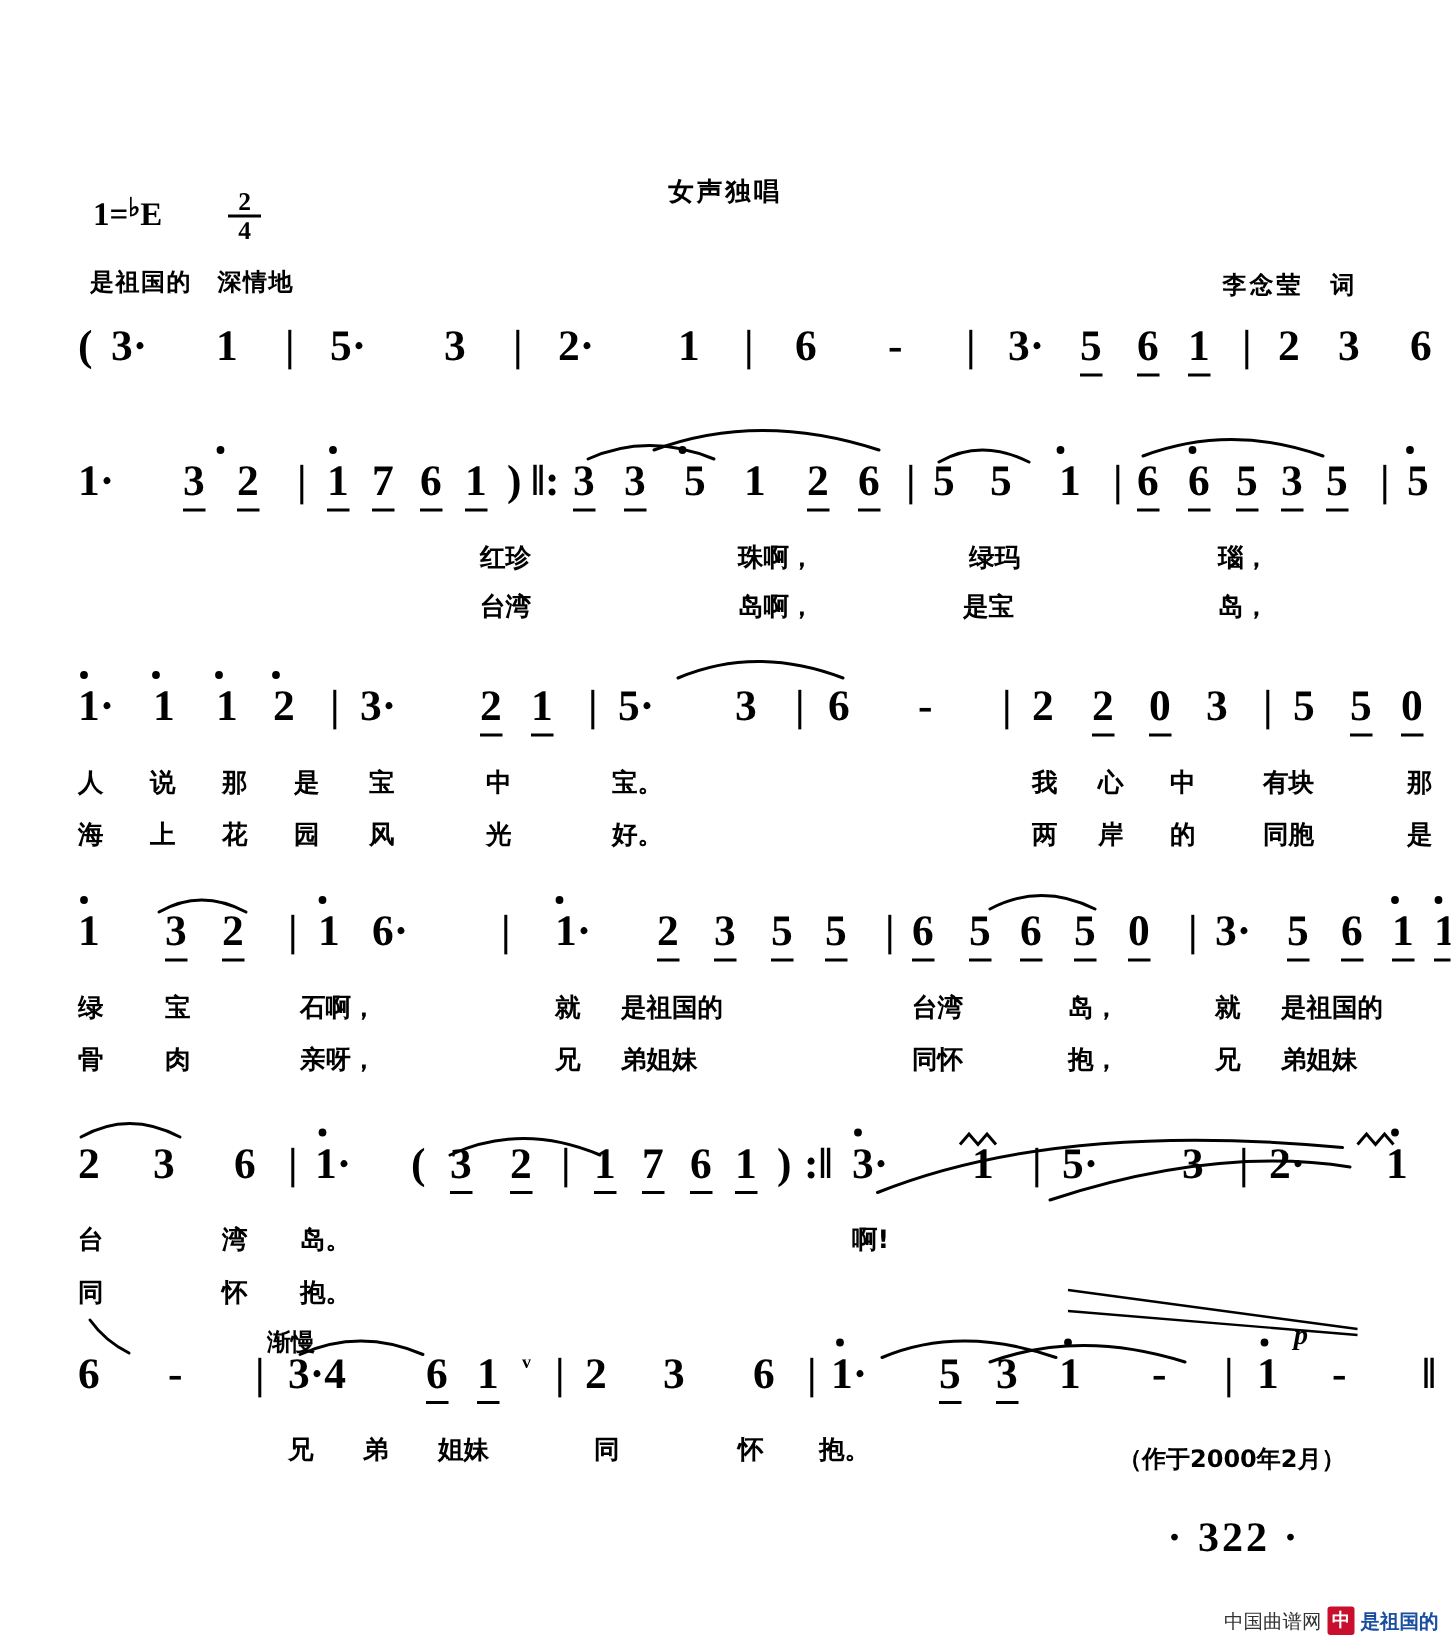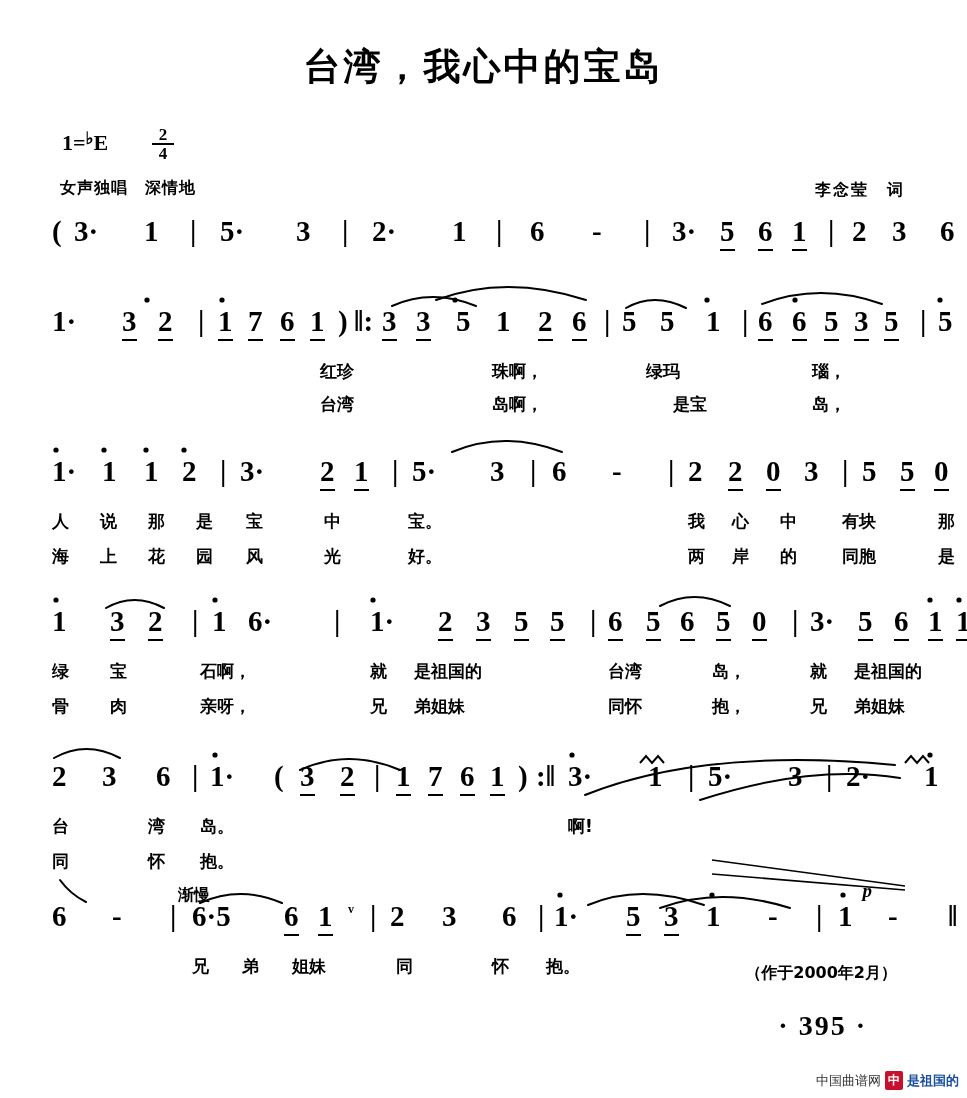--- a/index.html
+++ b/index.html
@@ -180,30 +180,30 @@
     font-family: "DejaVu Sans", sans-serif;
     font-weight: bold;
     font-size: 16px;
   }
 </style>
 </head>
 <body>
 
 <div class="sheet">
 
-  <div class="title">台湾，我心中的宝岛</div>
+  <div class="subtitle">女声独唱</div>
 
   <div class="keysig">
     <span>1=</span><span class="flat">♭</span><span>E</span>
   </div>
   <div class="meter">
     <span class="num">2</span>
     <span class="den">4</span>
   </div>
-  <div class="tempo">女声独唱　深情地</div>
+  <div class="tempo">是祖国的　深情地</div>
   <div class="lyricist">李念莹　词</div>
 
   <div class="staff" style="top:215px;">
     <div class="notes">
       <span class="tok" style="left:0px;">(</span>
       <span class="tok" style="left:22px;">3·</span>
       <span class="tok" style="left:92px;">1</span>
       <span class="tok" style="left:138px;">|</span>
       <span class="tok" style="left:168px;">5·</span>
       <span class="tok" style="left:244px;">3</span>
@@ -259,21 +259,21 @@
     </div>
     <div class="lyrics" style="top:55px;">
       <span class="lyr" style="left:268px;">红珍</span>
       <span class="lyr" style="left:440px;">珠啊，</span>
       <span class="lyr" style="left:594px;">绿玛</span>
       <span class="lyr" style="left:760px;">瑙，</span>
     </div>
     <div class="lyrics" style="top:88px;">
       <span class="lyr" style="left:268px;">台湾</span>
       <span class="lyr" style="left:440px;">岛啊，</span>
-      <span class="lyr" style="left:621px;">是宝</span>
+      <span class="lyr" style="left:590px;">是宝</span>
       <span class="lyr" style="left:760px;">岛，</span>
     </div>
   </div>
 
   <div class="staff" style="top:455px;">
     <div class="notes">
       <span class="tok" style="left:0px;">1·</span>
       <span class="tok" style="left:50px;">1</span>
       <span class="tok" style="left:92px;">1</span>
       <span class="tok" style="left:130px;">2</span>
@@ -416,21 +416,21 @@
       <span class="lyr" style="left:96px;">怀</span>
       <span class="lyr" style="left:148px;">抱。</span>
     </div>
   </div>
 
   <div class="staff" style="top:900px;">
     <div class="notes">
       <span class="tok" style="left:0px;">6</span>
       <span class="tok" style="left:60px;">-</span>
       <span class="tok" style="left:118px;">|</span>
-      <span class="tok" style="left:140px;">6·5</span>
+      <span class="tok" style="left:140px;">3·4</span>
       <span class="tok under1" style="left:232px;">6</span>
       <span class="tok under1" style="left:266px;">1</span>
       <span class="tok small" style="left:296px;">ᵛ</span>
       <span class="tok" style="left:318px;">|</span>
       <span class="tok" style="left:338px;">2</span>
       <span class="tok" style="left:390px;">3</span>
       <span class="tok" style="left:450px;">6</span>
       <span class="tok" style="left:486px;">|</span>
       <span class="tok" style="left:502px;">1·</span>
       <span class="tok under1" style="left:574px;">5</span>
@@ -449,21 +449,21 @@
       <span class="lyr" style="left:344px;">同</span>
       <span class="lyr" style="left:440px;">怀</span>
       <span class="lyr" style="left:494px;">抱。</span>
     </div>
   </div>
 
   <div class="jianman">渐慢</div>
   <div class="p-mark">p</div>
 
   <div class="composed">（作于2000年2月）</div>
-  <div class="pageno">· 395 ·</div>
+  <div class="pageno">· 322 ·</div>
 
   <div class="watermark">
     <span>中国曲谱网</span>
     <span class="wm-badge">中</span>
     <span class="wm-site">是祖国的</span>
   </div>
 
   <svg class="ink" viewBox="0 0 967 1098">
     <g fill="none" stroke="#000" stroke-width="2" stroke-linecap="round">
 

